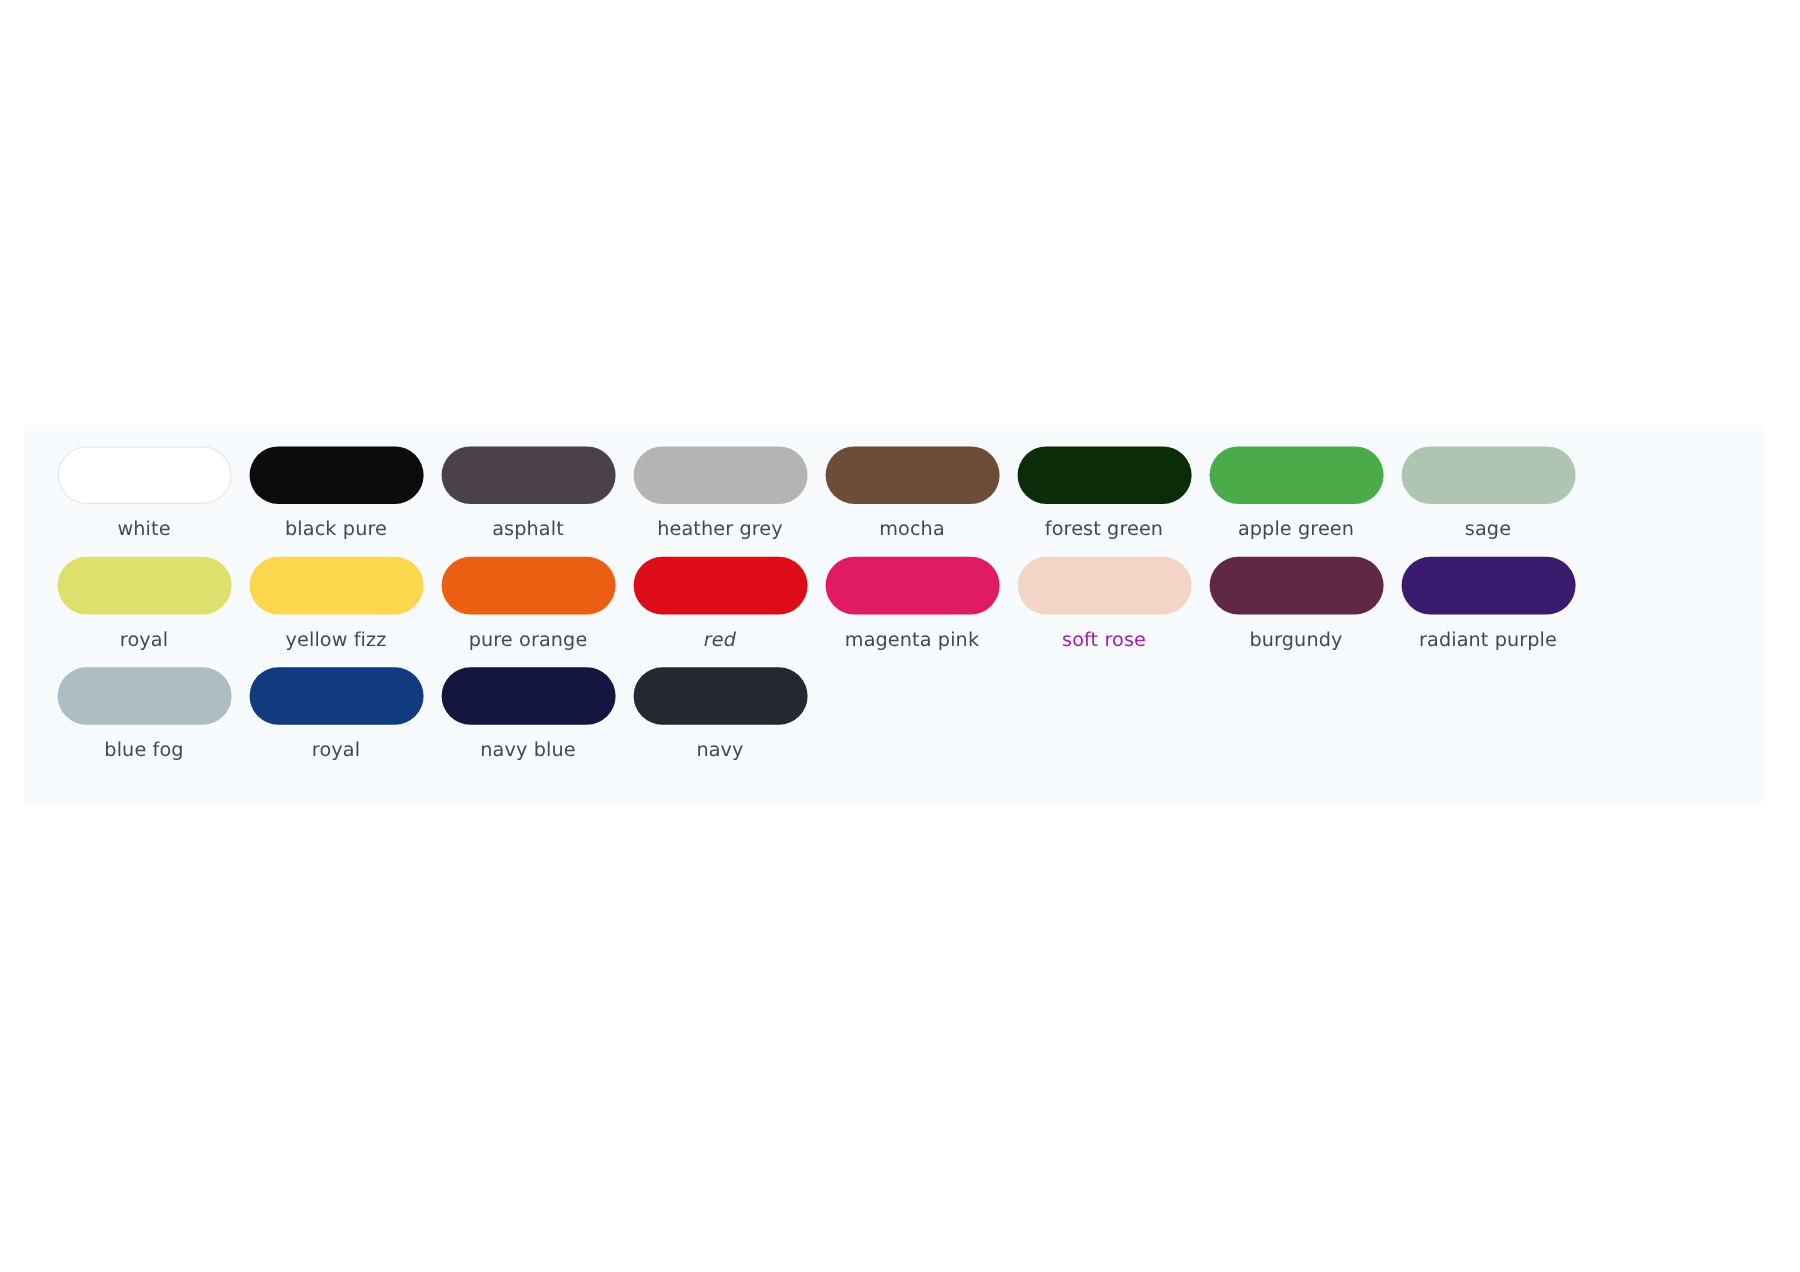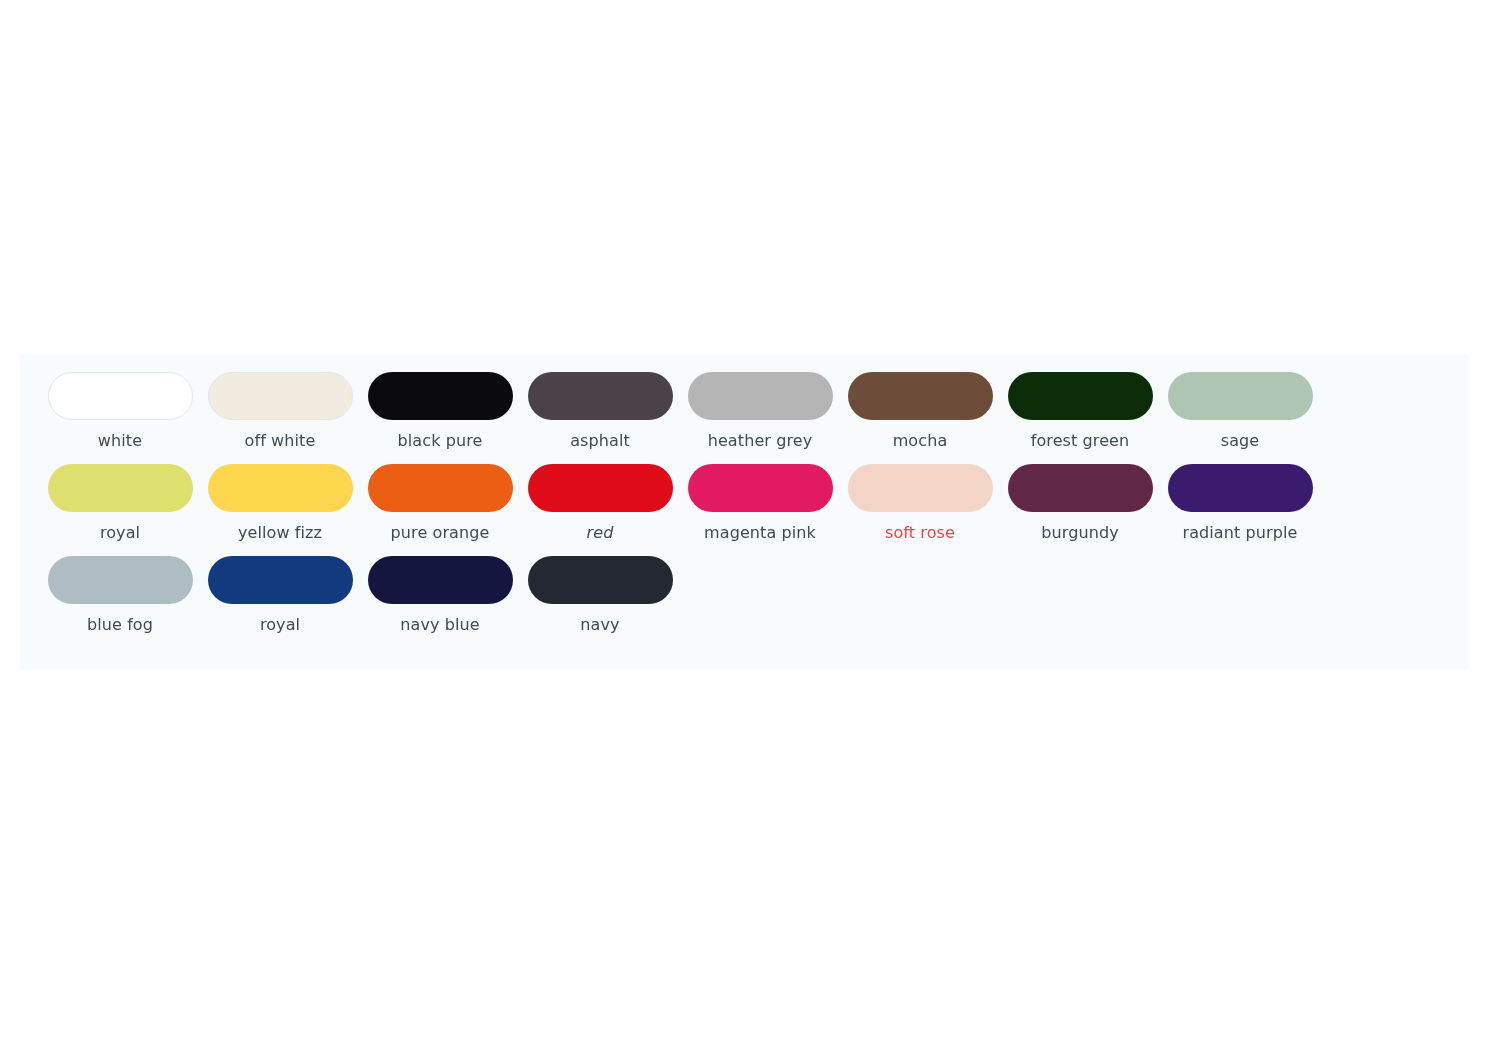--- a/index.html
+++ b/index.html
@@ -76,42 +76,42 @@
 <body>
 
 <div id="swatch-panel-wrap">
   <div id="swatch-panel" style="background: rgb(248, 251, 253);">
     <div class="swatch-grid" id="swatch-grid">
         <div class="swatch-cell">
           <div class="swatch-chip outlined" style="background: rgb(255, 255, 255);"></div>
           <div class="swatch-label" style="color: rgb(63, 74, 84);">white</div>
         </div>
         <div class="swatch-cell">
-          <div class="swatch-chip outlined" style="background: rgb(242, 235, 224);"></div>
-          <div class="swatch-label" style="color: rgb(63, 74, 84);">off white</div>
-        </div>
-        <div class="swatch-cell">
           <div class="swatch-chip" style="background: rgb(11, 11, 13);"></div>
           <div class="swatch-label" style="color: rgb(63, 74, 84);">black pure</div>
         </div>
         <div class="swatch-cell">
           <div class="swatch-chip" style="background: rgb(74, 66, 72);"></div>
           <div class="swatch-label" style="color: rgb(63, 74, 84);">asphalt</div>
         </div>
         <div class="swatch-cell">
           <div class="swatch-chip" style="background: rgb(180, 180, 180);"></div>
           <div class="swatch-label" style="color: rgb(63, 74, 84);">heather grey</div>
         </div>
         <div class="swatch-cell">
           <div class="swatch-chip" style="background: rgb(109, 77, 57);"></div>
           <div class="swatch-label" style="color: rgb(63, 74, 84);">mocha</div>
         </div>
         <div class="swatch-cell">
           <div class="swatch-chip" style="background: rgb(10, 45, 8);"></div>
           <div class="swatch-label" style="color: rgb(63, 74, 84); text-align: center;">forest green</div>
+        </div>
+        <div class="swatch-cell">
+          <div class="swatch-chip" style="background: rgb(74, 171, 73);"></div>
+          <div class="swatch-label" style="color: rgb(63, 74, 84);">apple green</div>
         </div>
         <div class="swatch-cell">
           <div class="swatch-chip" style="background: rgb(174, 197, 178);"></div>
           <div class="swatch-label" style="color: rgb(63, 74, 84);">sage</div>
         </div>
         <div class="swatch-cell">
           <div class="swatch-chip" style="background: rgb(222, 224, 110);"></div>
           <div class="swatch-label" style="color: rgb(63, 74, 84);">royal</div>
         </div>
         <div class="swatch-cell">
@@ -125,21 +125,21 @@
         <div class="swatch-cell">
           <div class="swatch-chip" style="background: rgb(222, 11, 24);"></div>
           <div class="swatch-label" style="color: rgb(63, 74, 84); font-style: italic;">red</div>
         </div>
         <div class="swatch-cell">
           <div class="swatch-chip" style="background: rgb(224, 26, 99);"></div>
           <div class="swatch-label" style="color: rgb(63, 74, 84);">magenta pink</div>
         </div>
         <div class="swatch-cell">
           <div class="swatch-chip" style="background: rgb(242, 213, 198);"></div>
-          <div class="swatch-label" style="color: #ef4444; text-align: center;">soft rose</div>
+          <div class="swatch-label" style="color: #a21caf; text-align: center;">soft rose</div>
         </div>
         <div class="swatch-cell">
           <div class="swatch-chip" style="background: rgb(96, 40, 70);"></div>
           <div class="swatch-label" style="color: rgb(63, 74, 84);">burgundy</div>
         </div>
         <div class="swatch-cell">
           <div class="swatch-chip" style="background: rgb(59, 27, 110);"></div>
           <div class="swatch-label" style="color: rgb(63, 74, 84);">radiant purple</div>
         </div>
         <div class="swatch-cell">

